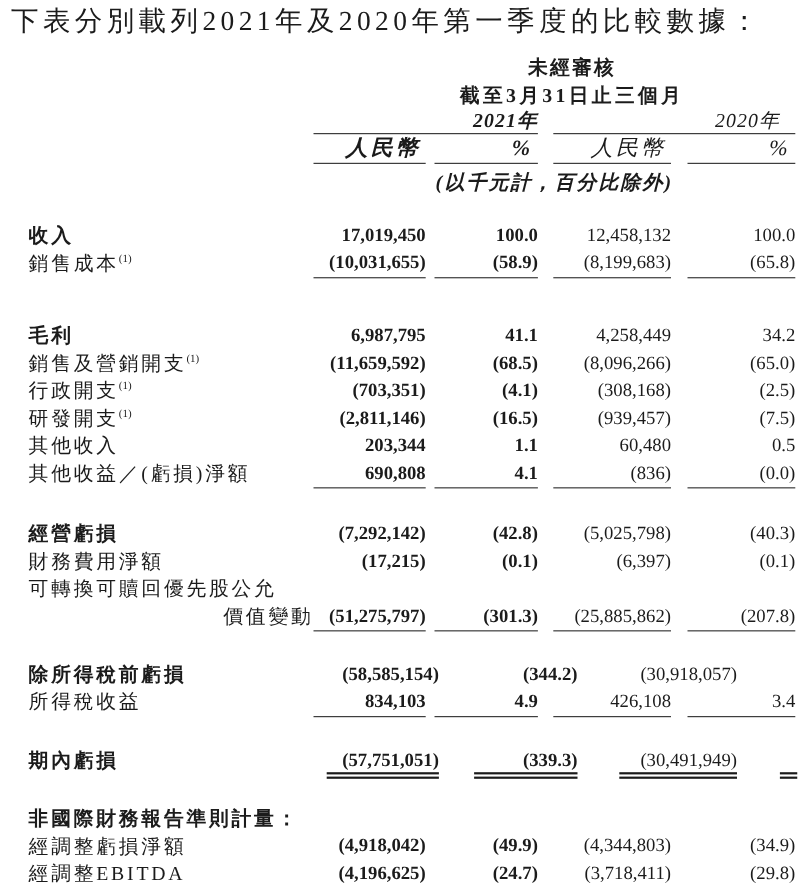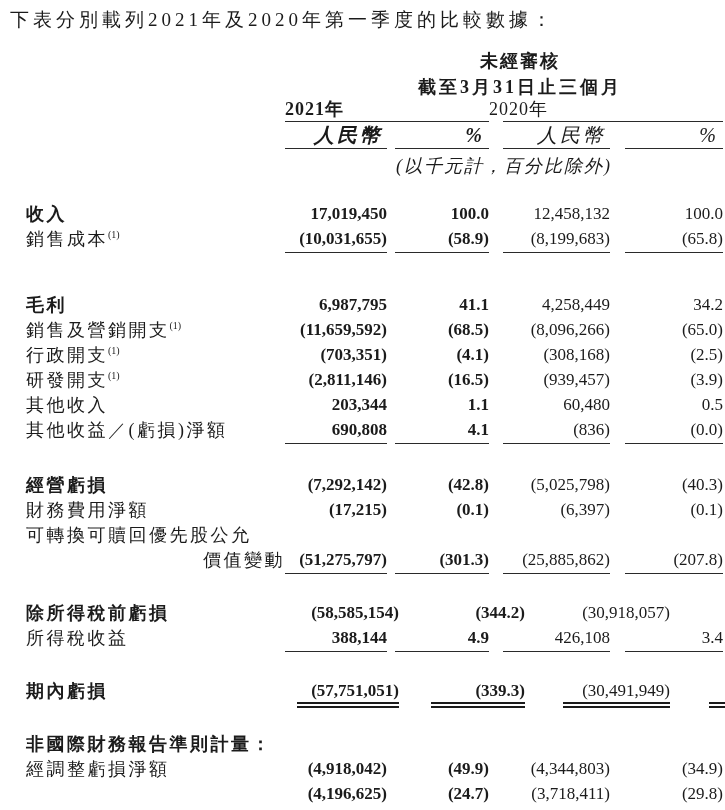--- a/index.html
+++ b/index.html
@@ -7,47 +7,47 @@
     position: relative;
     width: 725px;
     height: 810px;
     background: #ffffff;
     color: #1b1b1b;
     font-family: "Liberation Serif", "DejaVu Serif", serif;
     overflow: hidden;
   }
   .intro {
     padding: 8px 0 0 10px;
-    font-size: 19px;
+    font-size: 25px;
     line-height: 24px;
     letter-spacing: 4px;
     white-space: nowrap;
   }
   .grid {
     display: grid;
     grid-template-columns: 285px 102px 8px 94px 14px 107px 15px 98px;
   }
   
   .lblc { grid-column: 1; padding-left: 26px; font-size: 18px; letter-spacing: 2.5px; white-space: nowrap; }
   .n1c { grid-column: 2; }
   .n2c { grid-column: 4; }
   .n3c { grid-column: 6; }
   .n4c { grid-column: 8; }
   .span-num { grid-column: 2 / 9; }
   
   .hline { height: 26px; line-height: 26px; font-size: 18px; }
-  .c { text-align: center; }
+  .c { text-align: center; font-weight: bold; }
   .b { font-weight: bold; }
   .i { font-style: italic; }
   .bi { font-weight: bold; font-style: italic; }
   .ls2 { letter-spacing: 2px; }
   .ls3 { letter-spacing: 3px; }
   .shift-r { transform: translateX(16px); }
   .yrow { height: 22px; line-height: 19px; font-size: 18px; margin-top: 0; }
-  .ycell { text-align: left; border-bottom: 1.5px solid #2a2a2a; letter-spacing: 1px; }
+  .ycell { text-align: right; border-bottom: 1.5px solid #2a2a2a; letter-spacing: 1px; font-style: italic; }
   .y1 { grid-column: 2 / 5; }
   .y2 { grid-column: 6 / 9; }
   .y2 .yshift { display: inline-block; transform: translateX(-14px); }
   .urow { height: 23px; line-height: 19px; margin-top: 4px; }
   .ucell { border-bottom: 1.5px solid #2a2a2a; text-align: right; padding-right: 4px; font-size: 20px; letter-spacing: 3px; }
   .nrow { height: 26px; line-height: 24px; margin-top: 5px; font-size: 18px; }
   
   .row { height: 25px; line-height: 22px; }
   .num { text-align: right; font-size: 17px; letter-spacing: 0; white-space: nowrap; }
   .nb { font-weight: bold; }
@@ -121,21 +121,21 @@
     <div class="num n1c nb">(703,351)</div>
     <div class="num n2c nb">(4.1)</div>
     <div class="num n3c">(308,168)</div>
     <div class="num n4c">(2.5)</div>
   </div>
   <div class="grid row">
     <div class="lblc"><span>研發開支</span><sup>(1)</sup></div>
     <div class="num n1c nb">(2,811,146)</div>
     <div class="num n2c nb">(16.5)</div>
     <div class="num n3c">(939,457)</div>
-    <div class="num n4c">(3.9)</div>
+    <div class="num n4c">(7.5)</div>
   </div>
   <div class="grid row">
     <div class="lblc"><span>其他收入</span><sup></sup></div>
     <div class="num n1c nb">203,344</div>
     <div class="num n2c nb">1.1</div>
     <div class="num n3c">60,480</div>
     <div class="num n4c">0.5</div>
   </div>
   <div class="grid row">
     <div class="lblc"><span>其他收益／(虧損)淨額</span><sup></sup></div>
@@ -174,21 +174,21 @@
   </div>
   <div class="grid row m28">
     <div class="lblc b"><span>除所得稅前虧損</span><sup></sup></div>
     <div class="num n1c nb">(58,585,154)</div>
     <div class="num n2c nb">(344.2)</div>
     <div class="num n3c">(30,918,057)</div>
     <div class="num n4c">(248.2)</div>
   </div>
   <div class="grid row">
     <div class="lblc"><span>所得稅收益</span><sup></sup></div>
-    <div class="num n1c nb ru">388,144</div>
+    <div class="num n1c nb ru">834,103</div>
     <div class="num n2c nb ru">4.9</div>
     <div class="num n3c ru">426,108</div>
     <div class="num n4c ru">3.4</div>
   </div>
   <div class="grid row m28">
     <div class="lblc b"><span>期內虧損</span><sup></sup></div>
     <div class="num n1c nb rd">(57,751,051)</div>
     <div class="num n2c nb rd">(339.3)</div>
     <div class="num n3c rd">(30,491,949)</div>
     <div class="num n4c rd">(244.8)</div>
@@ -201,19 +201,20 @@
     <div class="num n4c"></div>
   </div>
   <div class="grid row">
     <div class="lblc"><span>經調整虧損淨額</span><sup></sup></div>
     <div class="num n1c nb">(4,918,042)</div>
     <div class="num n2c nb">(49.9)</div>
     <div class="num n3c">(4,344,803)</div>
     <div class="num n4c">(34.9)</div>
   </div>
   <div class="grid row">
+    <div class="lblc"><span>經調整EBITDA</span><sup></sup></div>
     <div class="num n1c nb">(4,196,625)</div>
     <div class="num n2c nb">(24.7)</div>
     <div class="num n3c">(3,718,411)</div>
     <div class="num n4c">(29.8)</div>
   </div>
 
 </div>
 
 </body></html>

